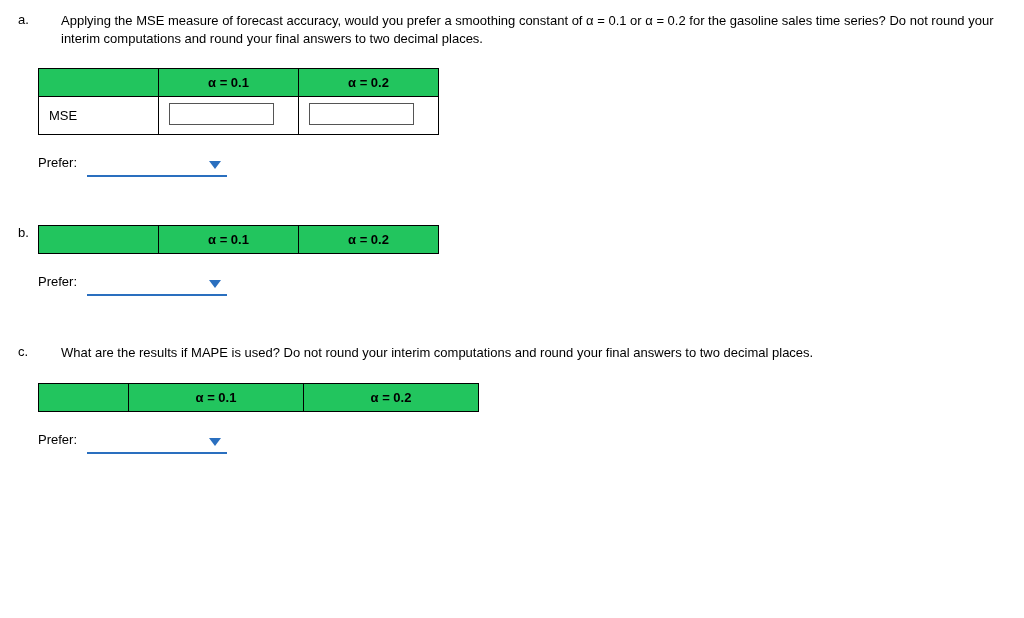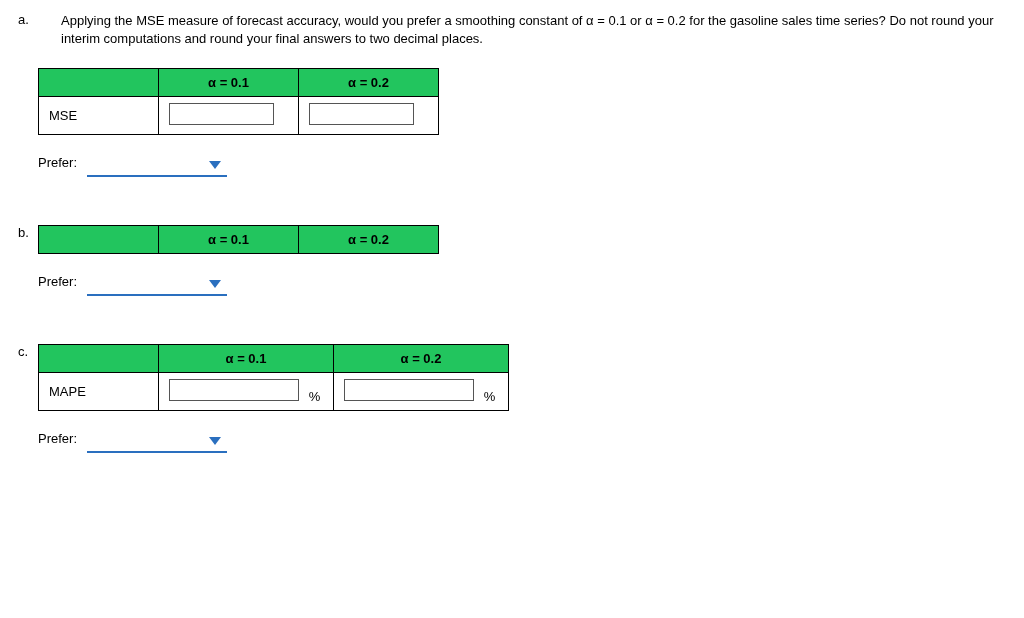--- a/index.html
+++ b/index.html
@@ -160,38 +160,28 @@
       <span class="prefer-select">
         <span class="dropdown-caret"></span>
       </span>
     </div>
   </div>
 </div>
 
 <div class="question">
   <div class="q-marker">c.</div>
   <div class="q-body">
+    <div class="q-text">What are the results if MAPE is used? Do not round your interim computations and round your final answers to two decimal places.</div>
 
     <table class="ans-table wider">
       <tbody>
           <tr>
         <th class="corner-cell"></th>
         <th class="input-cell">α = 0.1</th>
         <th class="input-cell">α = 0.2</th>
-      </tr>
-      <tr>
-        <td class="label-cell">MAPE</td>
-        <td class="input-cell">
-          <span class="input-box"></span>
-          <span class="pct">%</span>
-        </td>
-        <td class="input-cell">
-          <span class="input-box"></span>
-          <span class="pct">%</span>
-        </td>
       </tr>
     </tbody>
       </table>
 
     <div class="prefer-row">
       <span class="prefer-label">Prefer:</span>
       <span class="prefer-select">
         <span class="dropdown-caret"></span>
       </span>
     </div>

